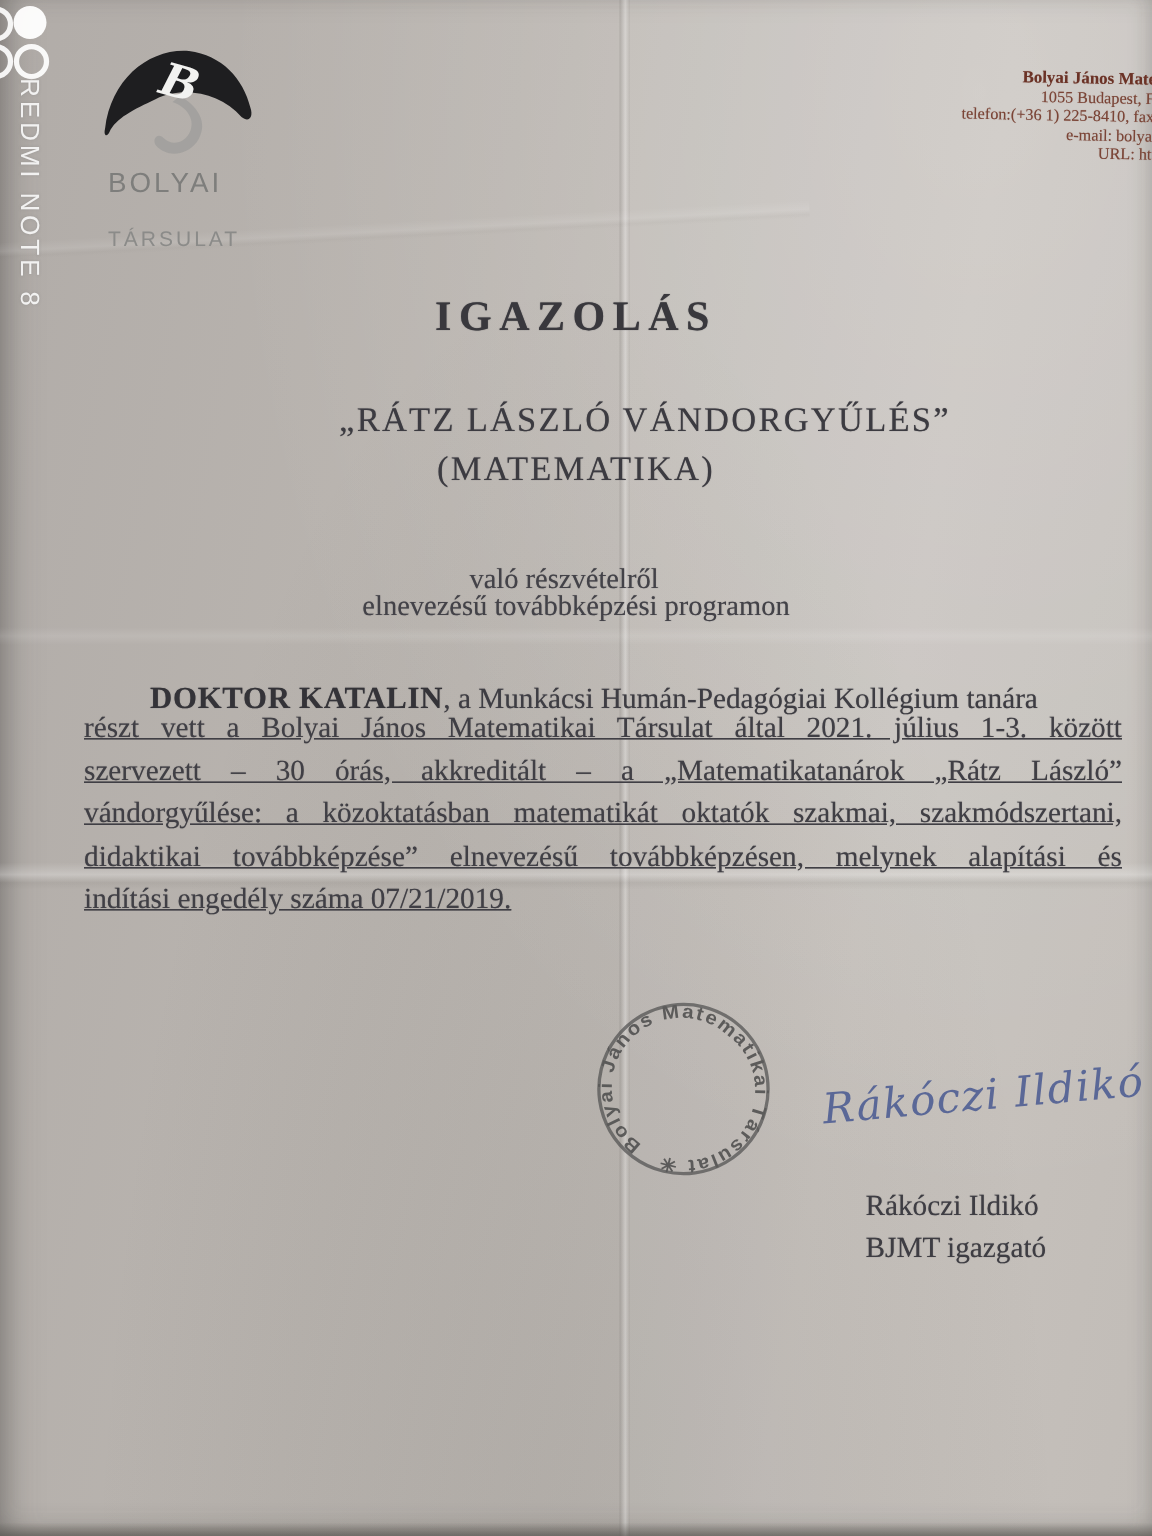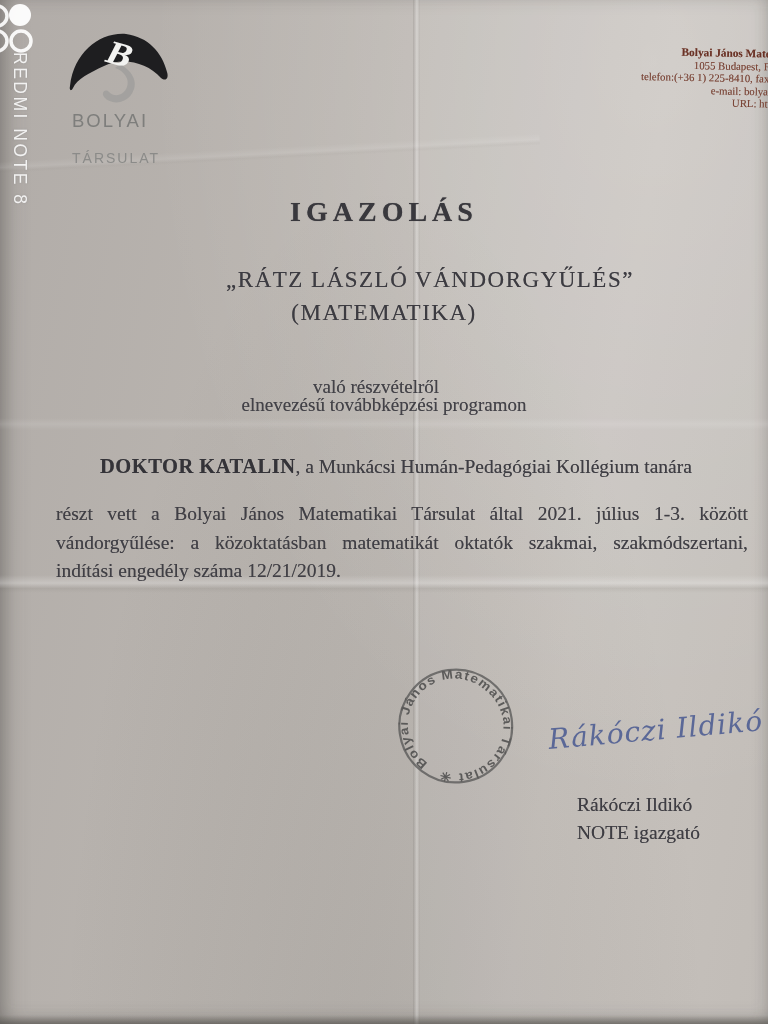--- a/index.html
+++ b/index.html
@@ -64,22 +64,22 @@
     font-size:23px;letter-spacing:1.5px;color:#3c3b41;text-shadow:0 0 .6px rgba(55,55,60,.6);}
   .program1{position:absolute;top:349px;left:0;width:768px;text-align:center;
     font-size:19px;color:#434248;text-shadow:0 0 .6px rgba(60,60,65,.55);margin-top:45px;}
   .program2{position:absolute;top:376px;left:0;width:752px;text-align:center;
     font-size:19px;color:#434248;text-shadow:0 0 .6px rgba(60,60,65,.55);}
 
   .recipient{position:absolute;top:455px;left:77px;width:690px;font-size:19.5px;color:#3e3d43;
     text-shadow:0 0 .6px rgba(55,55,60,.6);margin-left:23px;}
   .recipient .name{font-weight:bold;font-size:20.5px;letter-spacing:.5px;color:#343338;}
 
-  .body-par{position:absolute;top:500px;left:56px;width:692px;font-size:19.5px;
-    line-height:28.5px;color:#403f45;text-shadow:0 0 .6px rgba(58,58,63,.55);}
+  .body-par{position:absolute;top:472px;left:56px;width:692px;font-size:19.5px;
+    line-height:28.5px;color:#403f45;text-shadow:0 0 .6px rgba(58,58,63,.55);text-decoration:underline;}
   .body-par .jline{text-align:justify;text-align-last:justify;}
   .body-par .lline{text-align:left;}
 
   .date-line{position:absolute;top:688px;left:70px;font-size:19.5px;color:#3e3d43;
     text-shadow:0 0 .6px rgba(55,55,60,.6);}
 
   .stamp{position:absolute;left:383px;top:653px;transform:rotate(-8deg);opacity:.82;}
 
   .sig-hand{
     position:absolute;left:548px;top:713px;width:230px;
@@ -137,38 +137,40 @@
 
   <div class="program1">elnevezésű továbbképzési programon</div>
   <div class="program2">való részvételről</div>
 
   <div class="recipient">
     <span class="name">DOKTOR KATALIN</span><span>, a Munkácsi Humán-Pedagógiai Kollégium tanára</span>
   </div>
 
   <div class="body-par">
     <div class="jline">részt vett a Bolyai János Matematikai Társulat által 2021. július 1-3. között</div>
+    <div class="jline">szervezett – 30 órás, akkreditált – a „Matematikatanárok „Rátz László”</div>
     <div class="jline">vándorgyűlése: a közoktatásban matematikát oktatók szakmai, szakmódszertani,</div>
-    <div class="lline">indítási engedély száma 12/21/2019.</div>
+    <div class="jline">didaktikai továbbképzése” elnevezésű továbbképzésen, melynek alapítási és</div>
+    <div class="lline">indítási engedély száma 07/21/2019.</div>
   </div>
 
 
   <div class="stamp">
     <svg width="146" height="146" viewBox="0 0 145 145">
       <circle cx="72.5" cy="72.5" r="56" fill="none" stroke="#4d4d4d" stroke-width="2.2" opacity="0.85"></circle>
       <defs>
         <path id="stampPath" d="M40,105 A46,46 0 1,1 105,40 A46,46 0 1,1 40,105" fill="none"></path>
       </defs>
       <text font-family="Liberation Sans, sans-serif" font-size="12.6" font-weight="bold" fill="#474747" letter-spacing="1.2">
         <textPath href="#stampPath" startOffset="0" textLength="282" lengthAdjust="spacingAndGlyphs">Bolyai János Matematikai Társulat ✳</textPath>
       </text>
     </svg>
   </div>
 
   <div class="sig-hand">Rákóczi Ildikó</div>
 
   <div class="sig-block">
     <div>Rákóczi Ildikó</div>
-    <div>NOTE igazgató</div>
+    <div>BJMT igazgató</div>
   </div>
 
   <div class="crease bottom-edge"></div>
 </div>
 
 </body></html>

